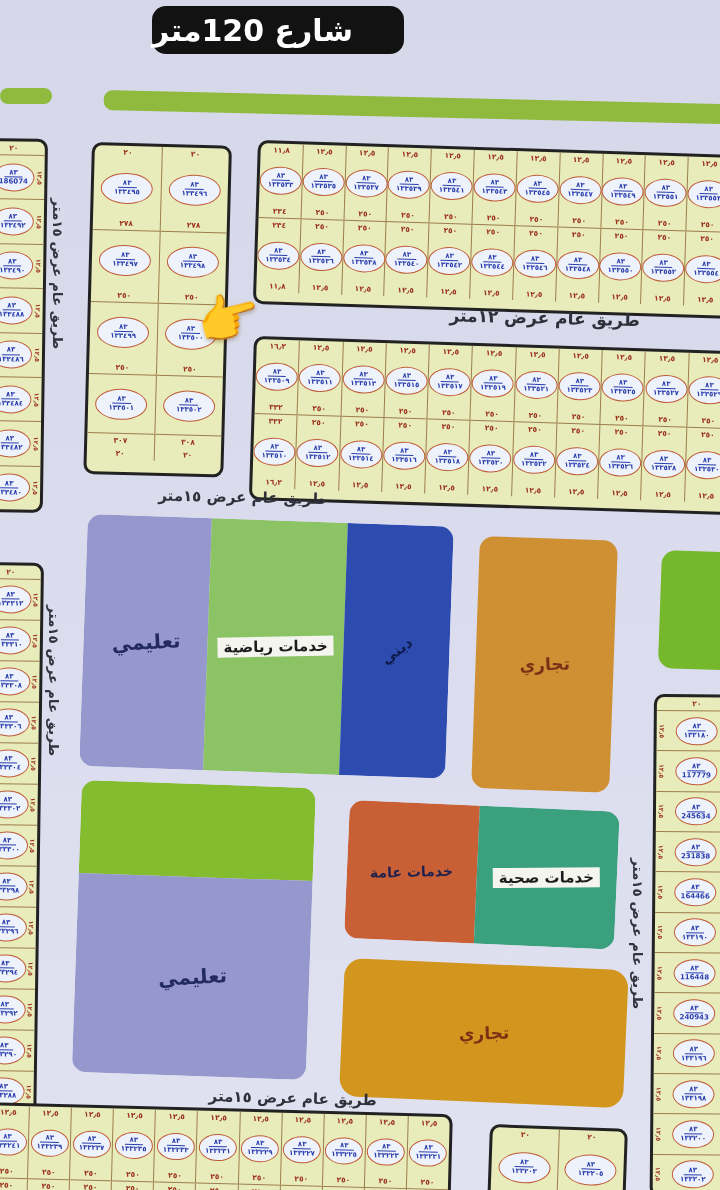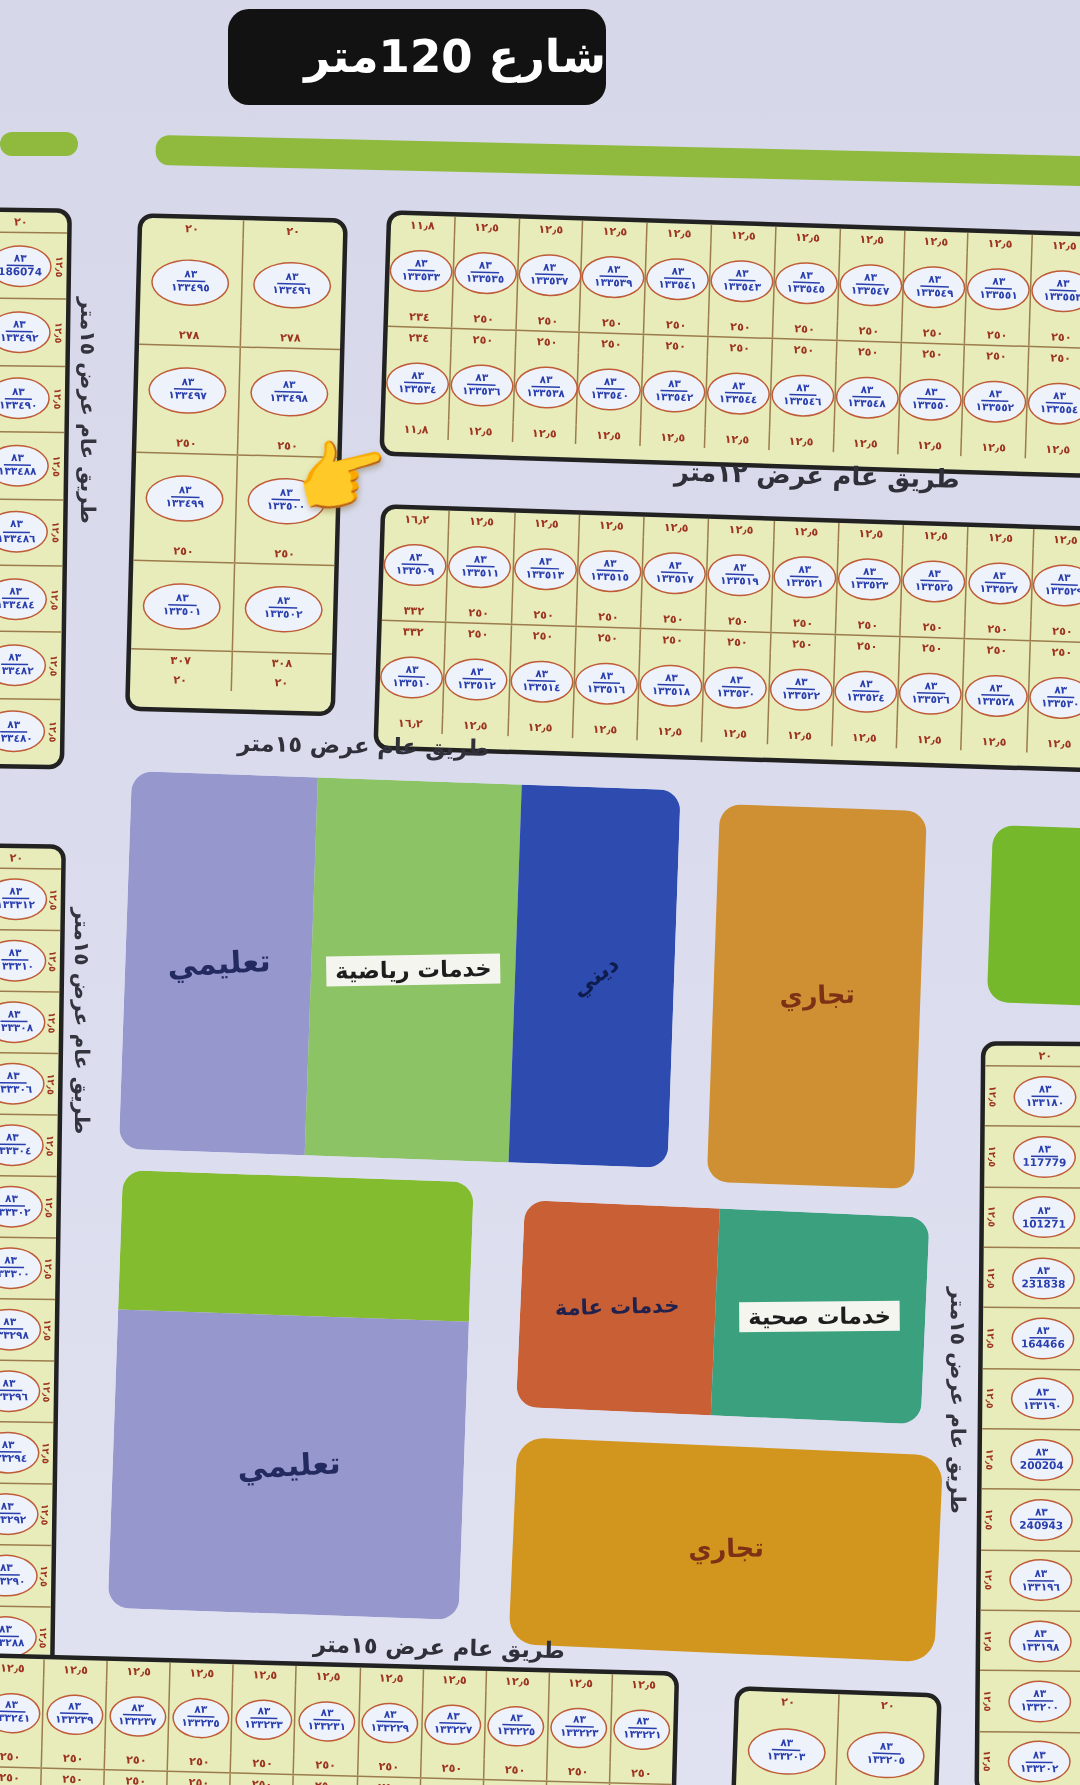--- a/index.html
+++ b/index.html
@@ -2,22 +2,22 @@
 <html lang="ar"><head>
 <meta charset="utf-8">
 <style>
   html,body{margin:0;padding:0;}
   body{width:720px;height:1190px;overflow:hidden;position:relative;
        font-family:"DejaVu Sans",sans-serif;
        background:linear-gradient(180deg,#d6d8ea 0%,#dadcee 45%,#e0e2f1 100%);}
   #map{position:absolute;inset:0;width:720px;height:1190px;overflow:hidden;}
 
   
-  .banner{position:absolute;left:152px;top:6px;width:252px;height:64px;background:#121212;
-          border-radius:14px;display:flex;align-items:center;justify-content:flex-end;}
+  .banner{position:absolute;left:152px;top:6px;width:252px;height:48px;background:#121212;
+          border-radius:14px;display:flex;align-items:center;justify-content:flex-start;}
   .banner span{color:#ffffff;font-size:30px;font-weight:bold;direction:rtl;}
 
   
   .gbar{position:absolute;background:#8fba3e;border-radius:9px;}
   .gbar1{left:0;top:88px;width:52px;height:16px;}
   .gbar2{left:104px;top:90px;width:650px;height:20px;transform:rotate(1.3deg);transform-origin:0 0;}
 
   
   .pblock{position:absolute;background:#e8ecba;border:3px solid #222;border-radius:10px;
           overflow:hidden;display:flex;flex-direction:column;transform-origin:0 0;}
@@ -782,21 +782,21 @@
       <div class="ccell">
         <div class="oval ov-md">
           <span class="pfx">٨٣</span>
           <span class="pnum">117779</span>
         </div>
         <span class="sdim left">١٢٫٥</span>
       </div>
       <div class="ccell">
         <div class="oval ov-md">
           <span class="pfx">٨٣</span>
-          <span class="pnum">101271</span>
+          <span class="pnum">245634</span>
         </div>
         <span class="sdim left">١٢٫٥</span>
       </div>
       <div class="ccell">
         <div class="oval ov-md">
           <span class="pfx">٨٣</span>
           <span class="pnum">231838</span>
         </div>
         <span class="sdim left">١٢٫٥</span>
       </div>
@@ -810,21 +810,21 @@
       <div class="ccell">
         <div class="oval ov-md">
           <span class="pfx">٨٣</span>
           <span class="pnum">١٣٣١٩٠</span>
         </div>
         <span class="sdim left">١٢٫٥</span>
       </div>
       <div class="ccell">
         <div class="oval ov-md">
           <span class="pfx">٨٣</span>
-          <span class="pnum">200204</span>
+          <span class="pnum">116448</span>
         </div>
         <span class="sdim left">١٢٫٥</span>
       </div>
       <div class="ccell">
         <div class="oval ov-md">
           <span class="pfx">٨٣</span>
           <span class="pnum">240943</span>
         </div>
         <span class="sdim left">١٢٫٥</span>
       </div>

